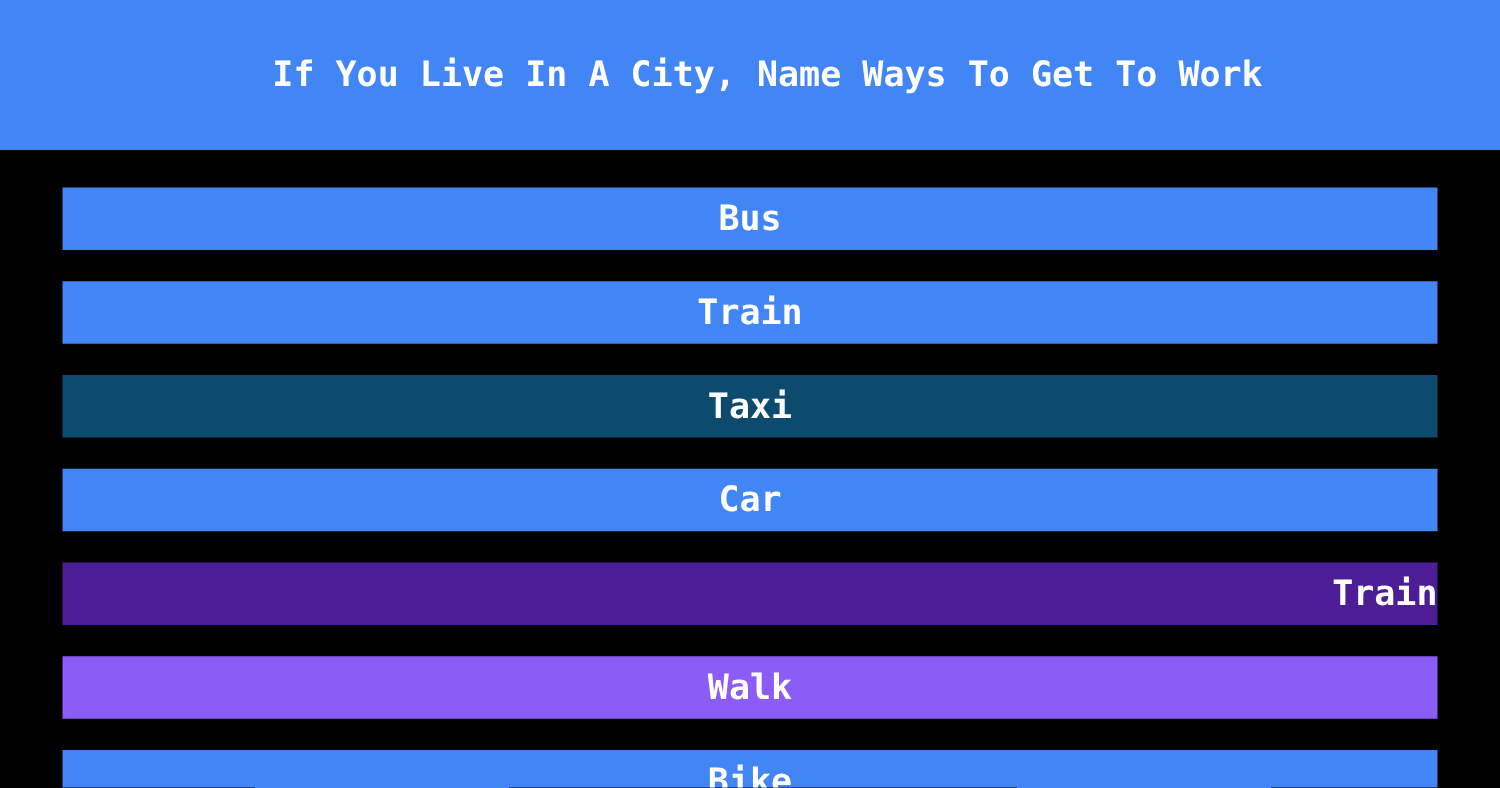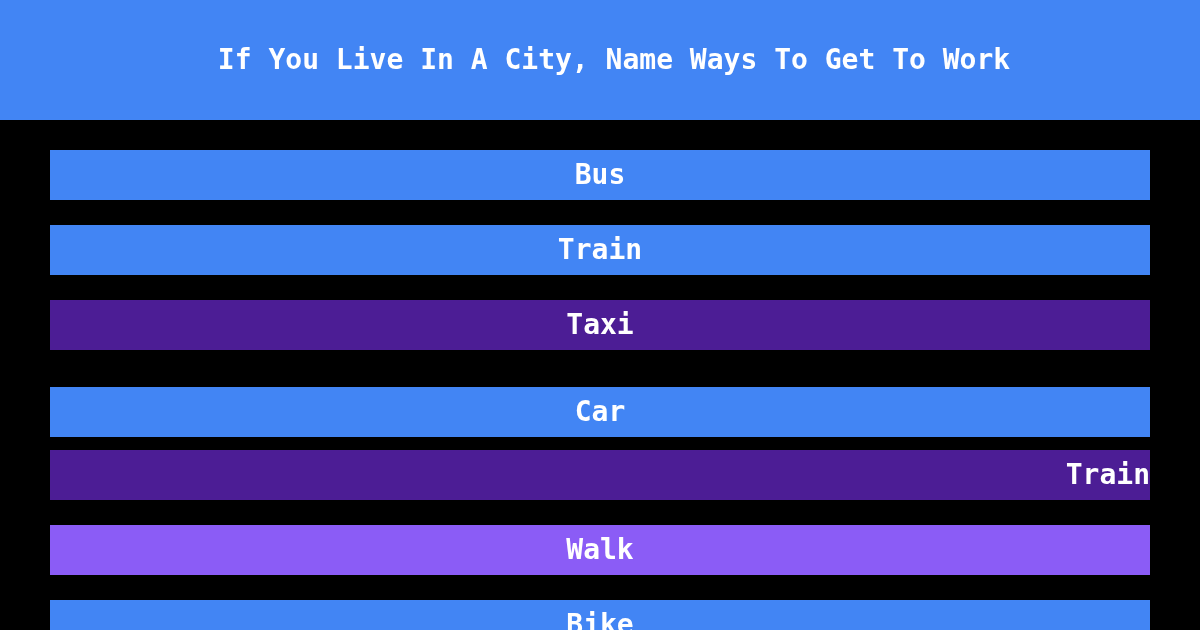--- a/index.html
+++ b/index.html
@@ -105,24 +105,24 @@
   </div>
 
   <div id="answers">
 
   <div class="answer-row" style="top: 30px; height: 50px; background: rgb(66, 133, 244);">
         <div class="answer-text" style="color: rgb(255, 255, 255);">Bus</div>
       </div>
       <div class="answer-row" style="top: 105px; height: 50px; background: rgb(66, 133, 244);">
         <div class="answer-text" style="color: rgb(255, 255, 255);">Train</div>
       </div>
-      <div class="answer-row" style="top: 180px; height: 50px; background: #4c1d95;">
+      <div class="answer-row" style="top: 180px; height: 50px; background: #0c4a6e;">
         <div class="answer-text" style="color: rgb(255, 255, 255);">Taxi</div>
       </div>
-      <div class="answer-row" style="top: 255px; height: 50px; background: rgb(66, 133, 244); margin-top: 12px;">
+      <div class="answer-row" style="top: 255px; height: 50px; background: rgb(66, 133, 244);">
         <div class="answer-text" style="color: rgb(255, 255, 255);">Car</div>
       </div>
       <div class="answer-row" style="top: 330px; height: 50px; background: #4c1d95; justify-content: flex-end;">
         <div class="answer-text" style="color: rgb(255, 255, 255);">Train</div>
       </div>
       <div class="answer-row" style="top: 405px; height: 50px; background: #8b5cf6;">
         <div class="answer-text" style="color: rgb(255, 255, 255);">Walk</div>
       </div>
       <div class="answer-row" style="top: 480px; height: 50px; background: rgb(66, 133, 244);">
         <div class="answer-text" style="color: rgb(255, 255, 255);">Bike</div>

